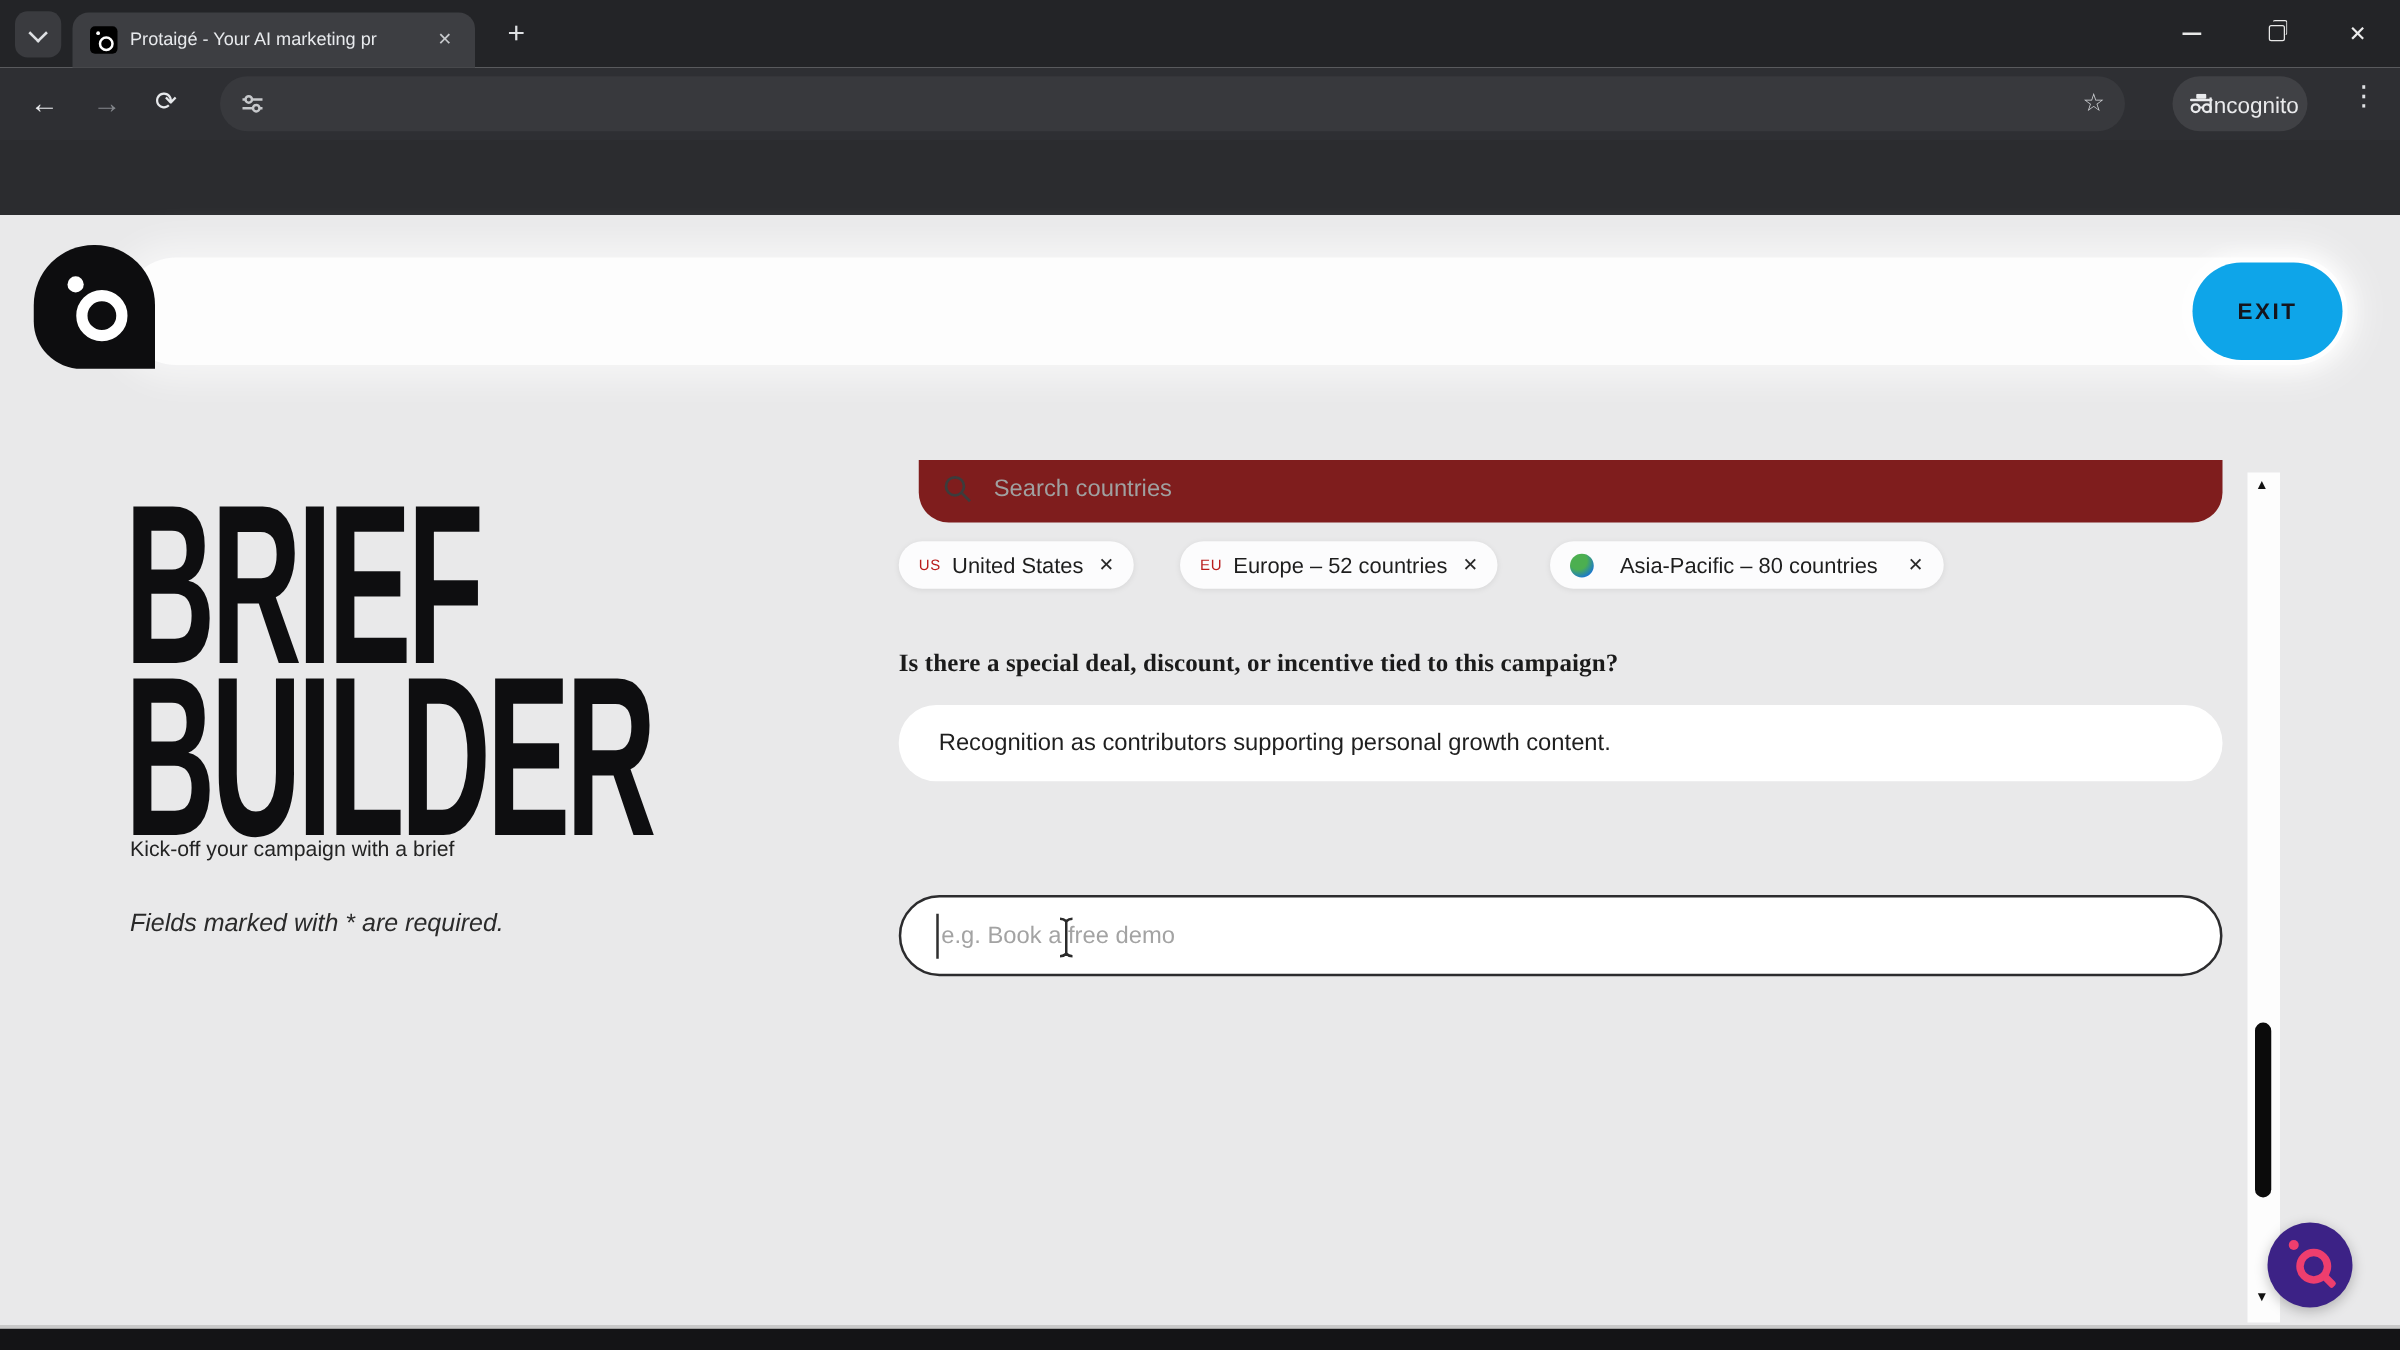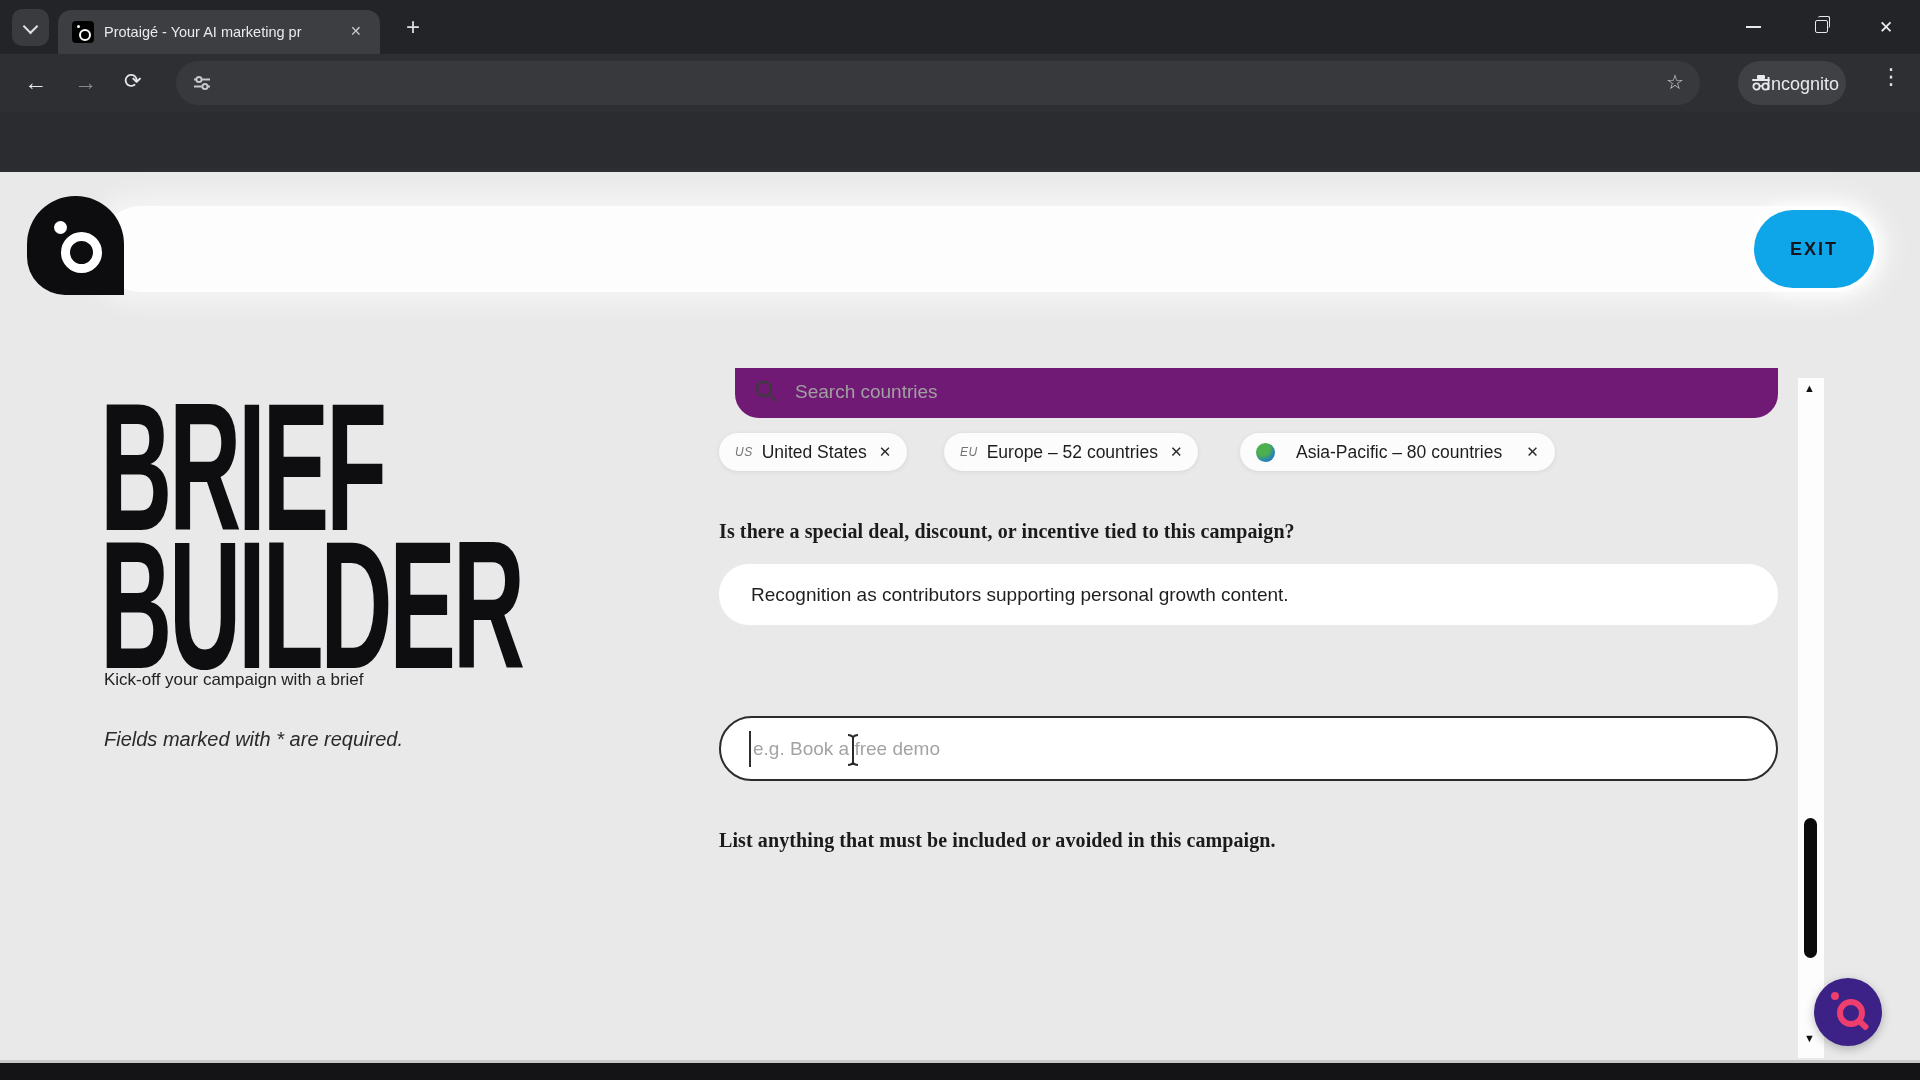--- a/index.html
+++ b/index.html
@@ -55,27 +55,27 @@
   #logo .dot{position:absolute;left:27px;top:25px;width:13px;height:13px;background:#fff;border-radius:50%;}
 
   .hero-line{left:100px;font-weight:700;font-size:182px;line-height:182px;letter-spacing:-6px;color:#0e0e10;
       transform:scaleX(.55);transform-origin:0 0;white-space:nowrap;}
   #hero1{top:204px;}
   #hero2{top:342px;}
   #hero-sub{left:104px;top:498px;font-size:17px;color:#232323;}
   #hero-note{left:104px;top:556px;font-size:20px;font-style:italic;color:#2a2a2a;}
 
   
-  #searchbox{left:735px;top:196px;width:1043px;height:50px;background:#701a75;border-radius:0 0 24px 24px;cursor:text;}
+  #searchbox{left:735px;top:196px;width:1043px;height:50px;background:#7f1d1d;border-radius:0 0 24px 24px;cursor:text;}
   #searchbox svg{position:absolute;left:18px;top:10px;}
   #search-ph{left:60px;top:13px;font-size:19px;color:#a0a0a0;}
 
   .chip{top:261px;height:38px;background:#fcfcfd;border-radius:19px;display:flex;align-items:center;
         padding:0 16px;box-shadow:0 1px 5px rgba(0,0,0,.08);}
-  .chip .badge{font-size:12px;color:#737373;letter-spacing:.5px;margin-right:9px;font-weight:500;font-style:italic;}
+  .chip .badge{font-size:12px;color:#b91c1c;letter-spacing:.5px;margin-right:9px;font-weight:500;}
   .chip .lbl{font-size:17.5px;color:#1d1d1d;}
   .chip .x{font-size:15px;color:#2a2a2a;margin-left:12px;cursor:pointer;}
   #chip1{left:719px;}
   #chip2{left:944px;}
   #chip3{left:1240px;gap:12px;}
   #globe{width:19px;height:19px;border-radius:50%;margin-right:9px;
       background:radial-gradient(circle at 35% 30%,#4caf50 0 38%,#1976d2 78%);}
 
   .qlabel{left:719px;font-size:20px;font-weight:700;color:#1b1b1b;letter-spacing:.1px;font-family:Liberation Serif, serif;}
   #q1{top:348px;} #q2{top:503px;} #q3{top:657px;}
@@ -197,21 +197,20 @@
   <input class="abs field" id="input1" value="Recognition as contributors supporting personal growth content." style="">
 
   <input class="abs field" id="input2" placeholder="e.g. Book a free demo" style="">
   <div class="abs" id="caret"></div>
   <svg class="abs" id="ibeam" width="16" height="34" viewBox="0 0 16 34">
     <line x1="8" y1="3" x2="8" y2="31" stroke="#2b2b2b" stroke-width="2"></line>
     <path d="M3 2 Q6 2 8 4 Q10 2 13 2" fill="none" stroke="#2b2b2b" stroke-width="2"></path>
     <path d="M3 32 Q6 32 8 30 Q10 32 13 32" fill="none" stroke="#2b2b2b" stroke-width="2"></path>
   </svg>
 
-  <div class="abs qlabel" id="q3">List anything that must be included or avoided in this campaign.</div>
 
   <div class="abs" id="scroll-track"></div>
   <div class="abs" id="scroll-up">▲</div>
   <div class="abs" id="scroll-down">▼</div>
   <div class="abs" id="scroll-thumb"></div>
 
   <div class="abs" id="chat-btn">
     <span class="ring"></span>
     <span class="dot"></span>
     <span class="tail"></span>

